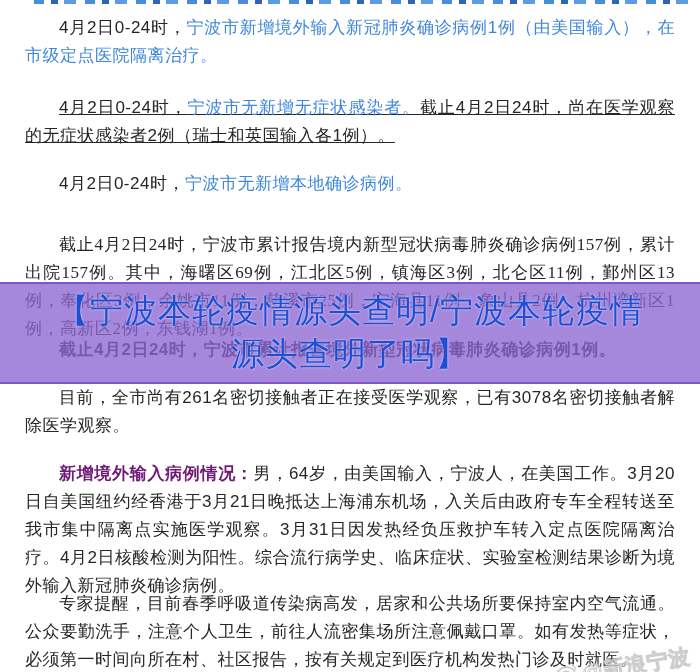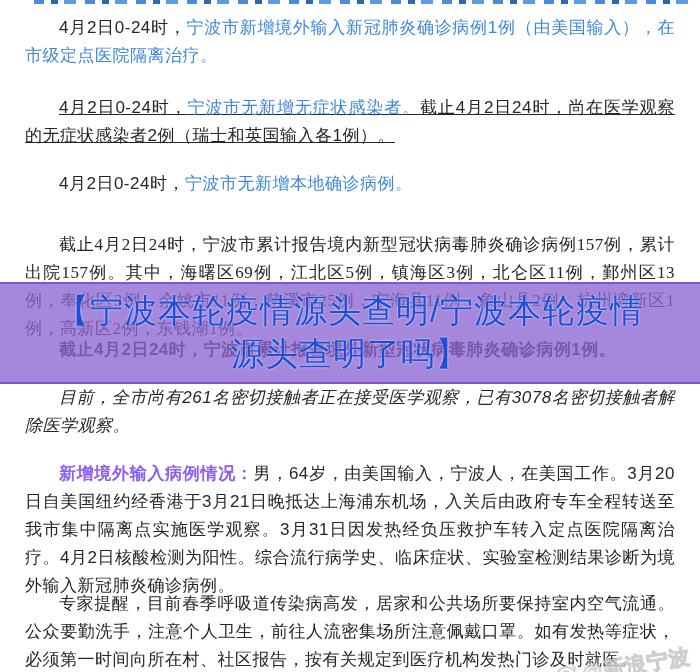--- a/index.html
+++ b/index.html
@@ -17,21 +17,21 @@
       #5d9be2 30px 42px, transparent 42px 51px);
   }
   .para{
     position:absolute;left:25px;width:650px;
     font-size:17px;line-height:28px;letter-spacing:.5px;
     text-align:justify;text-indent:2em;color:#262626;z-index:1;
     font-weight:500;
   }
   .seg-black{color:#262626;}
   .seg-blue{color:#3e87db;}
-  .seg-blue-bold{color:#8b5cf6;font-weight:bold;}
+  .seg-blue-bold{color:#701a75;font-weight:bold;}
   .overlay-band{
     position:absolute;left:0;top:282px;width:700px;height:102px;z-index:5;
     background:rgba(140,103,209,0.78);
     border-top:2px solid rgba(122,82,198,0.92);
     border-bottom:2px solid rgba(122,82,198,0.92);
     box-sizing:border-box;text-align:center;overflow:hidden;
   }
   .overlay-title{
     color:#1d4ed8;font-weight:400;font-size:33px;line-height:43px;
     letter-spacing:1px;margin:0;
@@ -54,21 +54,21 @@
 <body>
 
 <div class="top-strip"></div>
 
 <div>
     <div class="para" style="top: 6px; margin-top: 8px;"><span class="seg-black">4月2日0-24时，</span><span class="seg-blue">宁波市新增境外输入新冠肺炎确诊病例1例（由美国输入），在市级定点医院隔离治疗。</span></div>
     <div class="para" style="top: 94px; text-decoration: underline;"><span class="seg-black">4月2日0-24时，</span><span class="seg-blue">宁波市无新增无症状感染者。</span><span class="seg-black">截止4月2日24时，尚在医学观察的无症状感染者2例（瑞士和英国输入各1例）。</span></div>
     <div class="para" style="top: 170px;"><span class="seg-black">4月2日0-24时，</span><span class="seg-blue">宁波市无新增本地确诊病例。</span></div>
     <div class="para" style="top: 231px; font-family: Liberation Serif, serif;"><span class="seg-black">截止4月2日24时，宁波市累计报告境内新型冠状病毒肺炎确诊病例157例，累计出院157例。其中，海曙区69例，江北区5例，镇海区3例，北仑区11例，鄞州区13例，奉化区3例，余姚市11例，慈溪市25例，宁海县11例，象山县2例，杭州湾新区1例，高新区2例，东钱湖1例。</span></div>
     <div class="para" style="top: 336px; font-weight: bold;"><span class="seg-black">截止4月2日24时，宁波市累计报告境外新型冠状病毒肺炎确诊病例1例。</span></div>
-    <div class="para" style="top: 384px; font-style: italic;"><span class="seg-black">目前，全市尚有261名密切接触者正在接受医学观察，已有3078名密切接触者解除医学观察。</span></div>
+    <div class="para" style="top: 384px;"><span class="seg-black">目前，全市尚有261名密切接触者正在接受医学观察，已有3078名密切接触者解除医学观察。</span></div>
     <div class="para" style="top: 460px;"><span class="seg-blue-bold">新增境外输入病例情况：</span><span class="seg-black">男，64岁，由美国输入，宁波人，在美国工作。3月20日自美国纽约经香港于3月21日晚抵达上海浦东机场，入关后由政府专车全程转送至我市集中隔离点实施医学观察。3月31日因发热经负压救护车转入定点医院隔离治疗。4月2日核酸检测为阳性。综合流行病学史、临床症状、实验室检测结果诊断为境外输入新冠肺炎确诊病例。</span></div>
     <div class="para" style="top: 590px;"><span class="seg-black">专家提醒，目前春季呼吸道传染病高发，居家和公共场所要保持室内空气流通。公众要勤洗手，注意个人卫生，前往人流密集场所注意佩戴口罩。如有发热等症状，必须第一时间向所在村、社区报告，按有关规定到医疗机构发热门诊及时就医。</span></div>
   </div>
 
 <div class="overlay-band">
   <div class="overlay-title first">【宁波本轮疫情源头查明/宁波本轮疫情</div>
   <div class="overlay-title">源头查明了吗】</div>
 </div>
 
 <div class="watermark">

